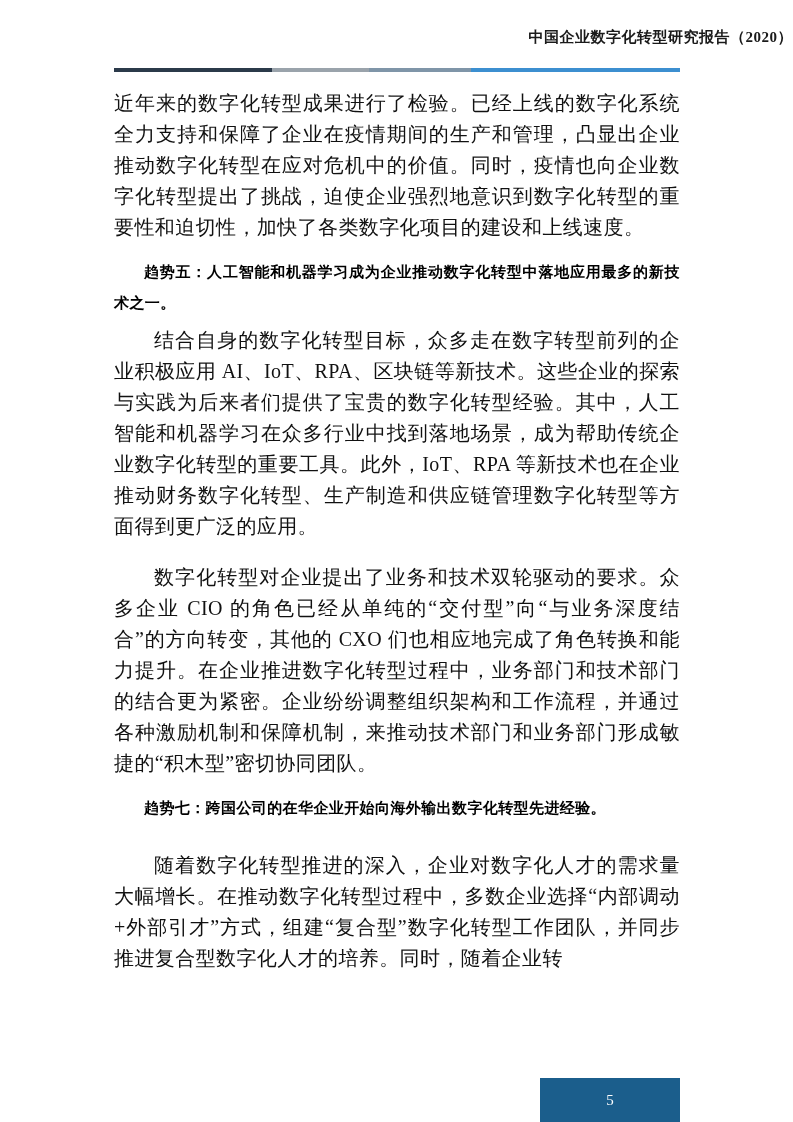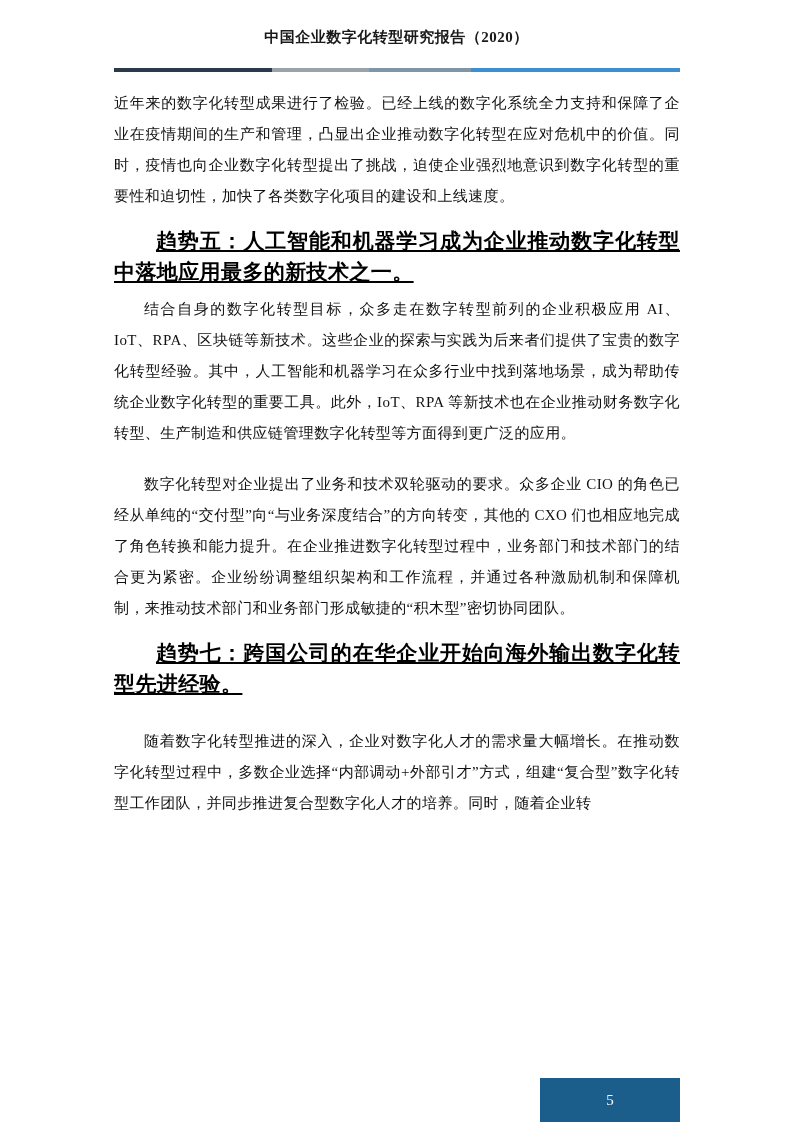--- a/index.html
+++ b/index.html
@@ -21,21 +21,21 @@
     height: 1122px;
     box-sizing: border-box;
   }
 
   
   .header {
     position: absolute;
     top: 28px;
     left: 0;
     width: 793px;
-    text-align: center;
+    text-align: right;
   }
   .header-title {
     font-family: "Liberation Serif", "DejaVu Serif", serif;
     font-size: 15px;
     font-weight: bold;
     letter-spacing: 0.5px;
     color: #1a1a1a;
   }
   .header-rule {
     position: absolute;
@@ -55,39 +55,38 @@
 
   
   .content {
     position: absolute;
     top: 88px;
     left: 114px;
     width: 566px;
   }
   p {
     margin: 0 0 0 0;
-    font-size: 15px;
+    font-size: 20px;
     line-height: 31px;
     text-align: justify;
     text-justify: inter-ideograph;
     letter-spacing: 0.4px;
     color: #111111;
   }
   p.indent {
     text-indent: 2em;
   }
   .heading {
     font-weight: bold;
     text-indent: 2em;
-    font-size: 21px;
+    font-size: 15px;
     line-height: 31px;
     letter-spacing: 0.4px;
     color: #000000;
     text-align: justify;
-    text-decoration: underline;
   }
   .heading-gap-top { height: 14px; }
   .heading-gap-bot { height: 6px; }
 
   
   .footer-block {
     position: absolute;
     left: 540px;
     top: 1078px;
     width: 140px;

